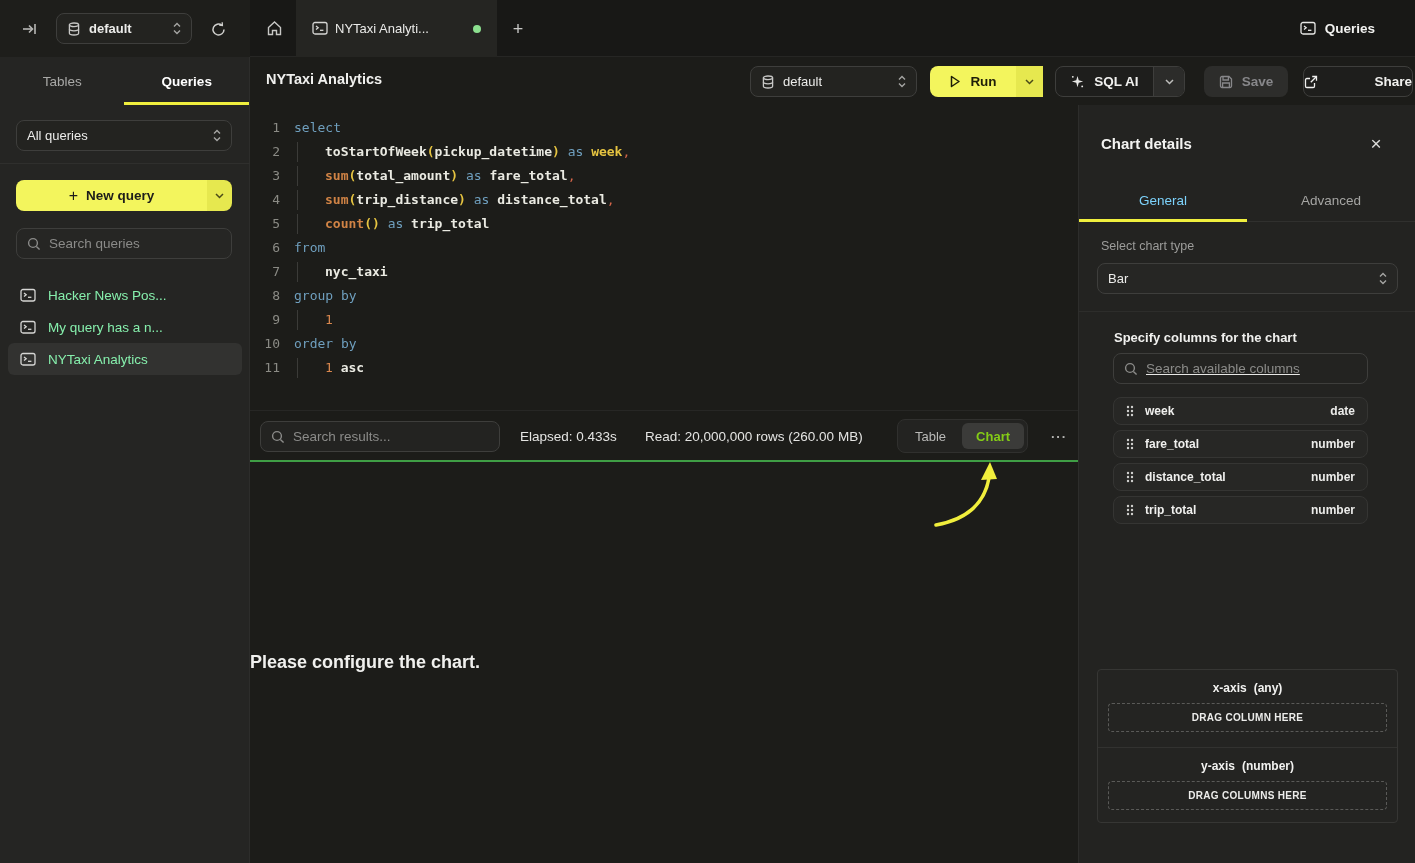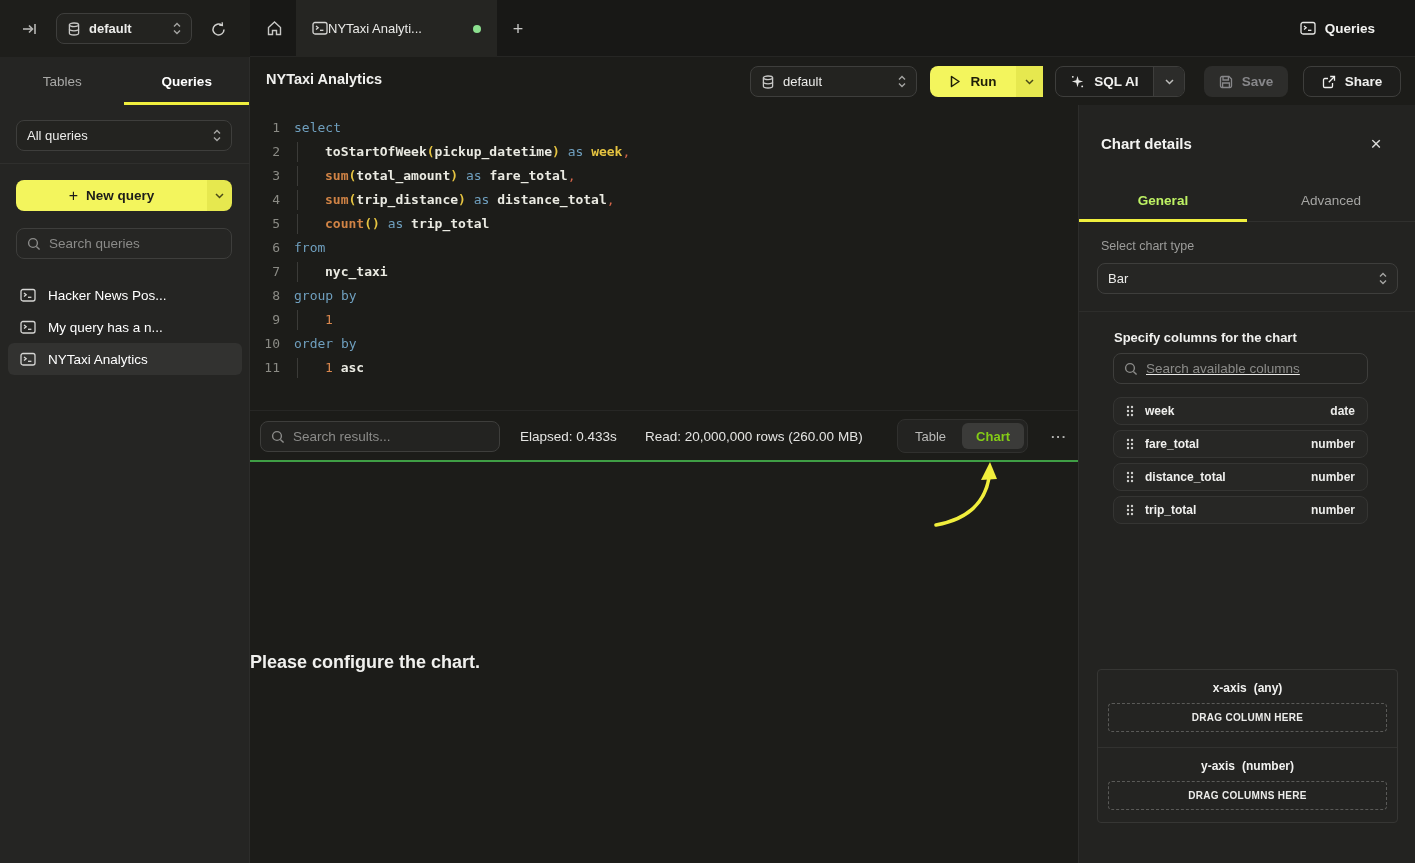--- a/index.html
+++ b/index.html
@@ -10,21 +10,21 @@
   
   .topbar { position:absolute; left:0; top:0; width:1415px; height:57px; background:#181816; border-bottom:1px solid #262624; }
   .topbar-left { position:absolute; left:0; top:0; width:250px; height:57px; background:#1e1e1b; }
   .icon-btn { display:flex; align-items:center; justify-content:center; cursor:pointer; color:#c4c4c2; }
   .collapse-btn { position:absolute; left:20px; top:20px; width:18px; height:18px; }
   .select-box { display:flex; align-items:center; gap:8px; border:1px solid #3e3e3c; border-radius:8px; background:#232320; padding:0 10px; height:31px; cursor:pointer; }
   .select-box .val { font-size:13px; font-weight:700; color:#ececea; flex:1; }
   .tb-db-select { position:absolute; left:56px; top:13px; width:136px; }
   .refresh-btn { position:absolute; left:207px; top:18px; width:22px; height:22px; font-size:17px; }
   .tab-home { position:absolute; left:252px; top:0; width:44px; height:57px; }
-  .tab-active { position:absolute; left:296px; top:0; width:201px; height:57px; background:#252522; display:flex; align-items:center; gap:0; padding:0 16px; cursor:pointer; }
+  .tab-active { position:absolute; left:296px; top:0; width:201px; height:57px; background:#252522; display:flex; align-items:center; gap:7px; padding:0 16px; cursor:pointer; }
   .tab-active .tab-title { font-size:13px; color:#eaeae8; flex:1; white-space:nowrap; overflow:hidden; }
   .tab-dot { width:8px; height:8px; border-radius:50%; background:var(--active-dot-green,#8ce08f); }
   .tab-plus { position:absolute; left:505px; top:16px; width:26px; height:26px; font-size:18px; color:#c9c9c7; }
   .top-queries { position:absolute; right:40px; top:0; height:57px; display:flex; align-items:center; gap:9px; cursor:pointer; }
   .top-queries span { font-size:13.5px; font-weight:700; color:#f2f2f0; }
 
   
   .sidebar { position:absolute; left:0; top:57px; width:250px; height:806px; background:#252523; border-right:1px solid #2d2d2b; }
   .sb-tabs { position:relative; height:48px; display:flex; }
   .sb-tab { flex:1; display:flex; align-items:center; justify-content:center; font-size:13.5px; color:#a9a9a7; cursor:pointer; }
@@ -34,37 +34,37 @@
   .sb-divider { position:absolute; left:0; top:106px; width:250px; height:1px; background:#2f2f2d; }
   .new-query { position:absolute; left:16px; top:123px; width:216px; height:31px; border-radius:8px; overflow:hidden; display:flex; cursor:pointer; }
   .nq-main { flex:1; background:var(--accent-yellow,#f3f55d); display:flex; align-items:center; justify-content:center; gap:8px; color:#1d1d1a; font-size:13.5px; font-weight:700; }
   .nq-plus { font-size:16px; font-weight:400; }
   .nq-caret { width:25px; background:var(--accent-yellow-dark,#e6e84f); display:flex; align-items:center; justify-content:center; color:#3a3a10; }
   .sb-search { position:absolute; left:16px; top:171px; width:216px; }
   .search-box { display:flex; align-items:center; gap:8px; border:1px solid #3e3e3c; border-radius:8px; background:#262624; padding:0 10px; height:31px; }
   .search-box input { flex:1; min-width:0; background:transparent; border:none; outline:none; color:#e8e8e6; font-size:13.5px; font-family:"Liberation Sans",sans-serif; }
   .search-box input::placeholder { color:#8b8b89; }
   .sb-list { position:absolute; left:8px; top:222px; width:234px; }
-  .sb-item { height:32px; display:flex; align-items:center; gap:12px; padding:0 12px; border-radius:6px; cursor:pointer; font-size:13.5px; color:#ffffff; }
+  .sb-item { height:32px; display:flex; align-items:center; gap:12px; padding:0 12px; border-radius:6px; cursor:pointer; font-size:13.5px; color:#86efac; }
   .sb-item.selected { background:#323230; }
   .sb-item svg { flex:0 0 auto; }
 
   
   .main-toolbar { position:absolute; left:250px; top:57px; width:1165px; height:48px; background:#1c1c19; }
   .mt-title { position:absolute; left:16px; top:14px; font-size:14.5px; font-weight:600; color:#f0f0ee; }
   .mt-db { position:absolute; left:500px; top:9px; width:167px; }
   .btn { position:absolute; top:9px; height:31px; border-radius:8px; display:flex; align-items:center; cursor:pointer; }
   .run-btn { left:680px; width:126px; overflow:hidden; }
   .run-main { width:86px; height:100%; background:var(--accent-yellow,#f3f55d); display:flex; align-items:center; justify-content:center; gap:9px; color:#1e1e08; font-size:13.5px; font-weight:700; }
   .run-caret { width:27px; height:100%; background:var(--accent-yellow-dark,#e6e84f); display:flex; align-items:center; justify-content:center; color:#3a3a10; }
   .sqlai-btn { left:805px; width:130px; border:1px solid #3e3e3c; background:#1e1e1c; overflow:hidden; }
   .sqlai-main { flex:1; display:flex; align-items:center; justify-content:center; gap:9px; height:100%; font-size:13.5px; font-weight:700; color:#f0f0ee; }
   .sqlai-caret { width:31px; height:100%; background:#2c2c2a; border-left:1px solid #3e3e3c; display:flex; align-items:center; justify-content:center; color:#bdbdbb; }
   .save-btn { left:954px; width:84px; background:#2d2d2b; justify-content:center; gap:9px; font-size:13.5px; font-weight:700; color:#87878a; cursor:default; }
-  .share-btn { left:1053px; width:98px; border:1px solid #3e3e3c; background:#1e1e1c; justify-content:center; gap:9px; font-size:13.5px; font-weight:700; color:#f0f0ee; }
+  .share-btn { left:1053px; width:110px; border:1px solid #3e3e3c; background:#1e1e1c; justify-content:space-between; gap:9px; font-size:13.5px; font-weight:700; color:#f0f0ee; }
 
   
   .editor { position:absolute; left:250px; top:105px; width:828px; height:305px; background:#1c1c19; padding-top:11px; font-family:"DejaVu Sans Mono", monospace; font-size:13px; }
   .ed-row { display:flex; height:24px; line-height:24px; }
   .ed-gutter { width:30px; text-align:right; color:#8b8b85; flex:0 0 auto; }
   .ed-code { position:relative; margin-left:14px; white-space:pre; }
   .ed-code.ind { padding-left:31px; }
   .ed-code.ind::before { content:""; position:absolute; left:3px; top:2px; bottom:2px; width:1px; background:#3b3b38; }
   .tk-kw { color:#6f9fbe; }
   .tk-fn { color:#d08345; font-weight:700; }
@@ -91,21 +91,21 @@
   .chart-msg { position:absolute; left:0; top:190px; width:100%; text-align:left; font-size:18px; font-weight:700; color:#f0f0ee; }
   .arrow-svg { position:absolute; left:668px; top:-8px; }
 
   
   .panel { position:absolute; left:1078px; top:105px; width:337px; height:758px; background:#232321; border-left:1px solid #2d2d2b; }
   .panel-header { position:relative; height:75px; }
   .panel-title { position:absolute; left:22px; top:30px; font-size:15px; font-weight:700; color:#f4f4f2; }
   .panel-close { position:absolute; right:28px; top:28px; width:22px; height:22px; font-size:19px; color:#dcdcda; }
   .panel-tabs { position:relative; height:42px; display:flex; border-bottom:1px solid #30302e; }
   .panel-tab { flex:1; display:flex; align-items:center; justify-content:center; font-size:13.5px; color:#a5a5a3; cursor:pointer; }
-  .panel-tab.active { color:#bef264; font-weight:700; }
+  .panel-tab.active { color:#7dd3fc; font-weight:400; }
   .panel-underline { position:absolute; left:0; bottom:-1px; width:168px; height:3px; background:var(--tab-underline,#f0ef3e); }
   .pn-label { position:absolute; left:22px; top:134px; font-size:12.5px; color:#9c9c9a; }
   .pn-type-select { position:absolute; left:18px; top:158px; width:301px;justify-content:space-between; }
   .pn-divider { position:absolute; left:0; top:206px; width:100%; height:1px; background:#2d2d2b; }
   .pn-col-heading { position:absolute; left:35px; top:225px; font-size:13px; font-weight:700; color:#f0f0ee; }
   .pn-col-search { position:absolute; left:34px; top:248px; width:255px; background:#232321;text-decoration:underline; }
   .pn-cols { position:absolute; left:34px; top:292px; width:255px; }
   .col-row { height:28px; margin-bottom:5px; border:1px solid #353533; border-radius:8px; background:#272725; display:flex; align-items:center; padding:0 12px; gap:11px; cursor:grab; }
   .col-name { font-size:12px; font-weight:700; color:#f0f0ee; flex:1; }
   .col-type { font-size:12px; font-weight:700; color:#ececea; }

